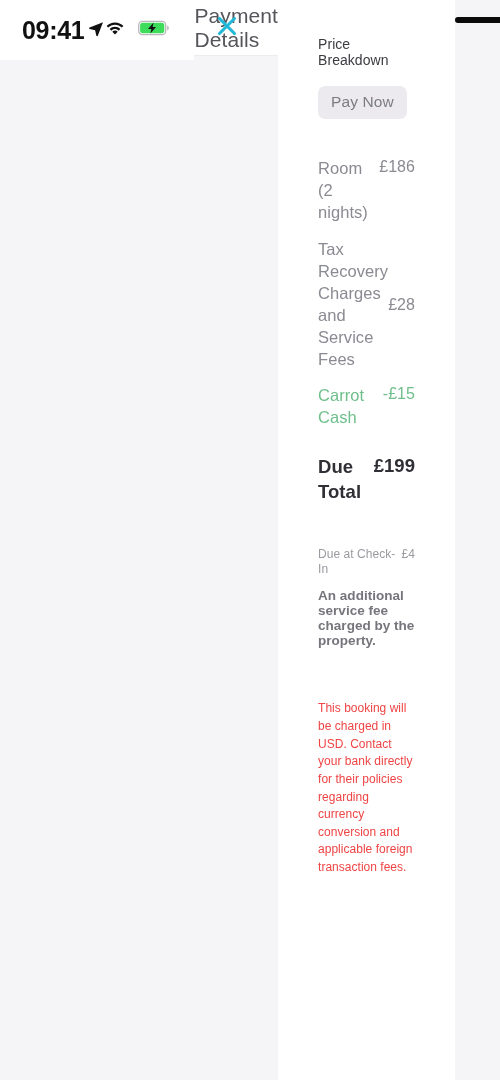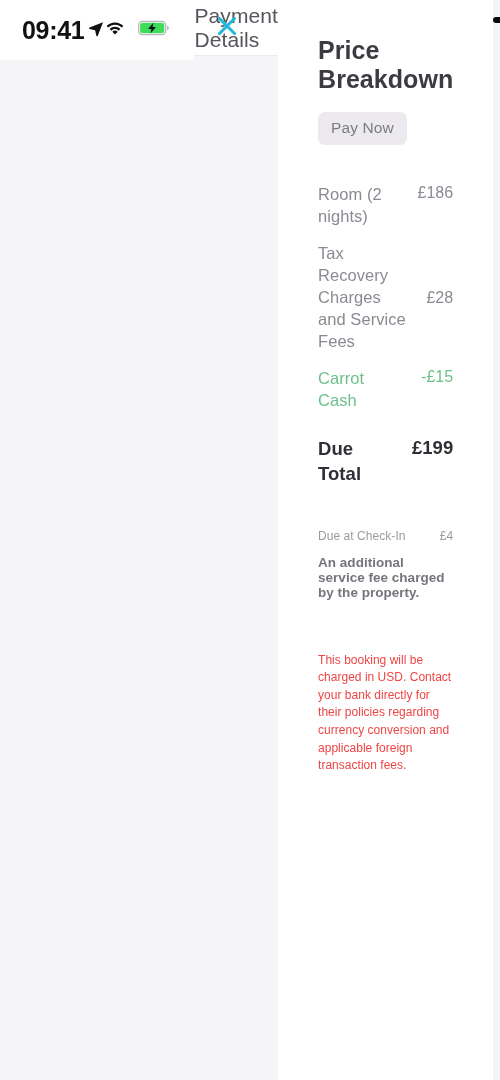--- a/index.html
+++ b/index.html
@@ -77,22 +77,22 @@
     letter-spacing: 0.1px;
   }
 
   
   .card {
     background: #ffffff;
     padding: 36px 40px 34px 40px;
   }
 
   .section-title {
-    font-size: 25px;
-    font-weight: bold;
+    font-size: 14px;
+    font-weight: normal;
     color: #3b3b41;
     letter-spacing: 0.05px;
   }
 
   .badge-row { margin-top: 18px; }
   .badge {
     display: inline-block;
     background: #eceaee;
     color: #7c7c84;
     font-size: 15.5px;
@@ -100,21 +100,20 @@
     border-radius: 7px;
     letter-spacing: 0.1px;
   }
 
   .rows { margin-top: 36px; }
 
   .row {
     display: flex;
     align-items: flex-start;
     justify-content: space-between;
-    gap: 18px;
     padding: 3px 0;
   }
   .row + .row { margin-top: 9px; }
 
   .row-label {
     font-size: 16.5px;
     color: #8a8a92;
     line-height: 1.33;
     letter-spacing: 0.05px;
   }

